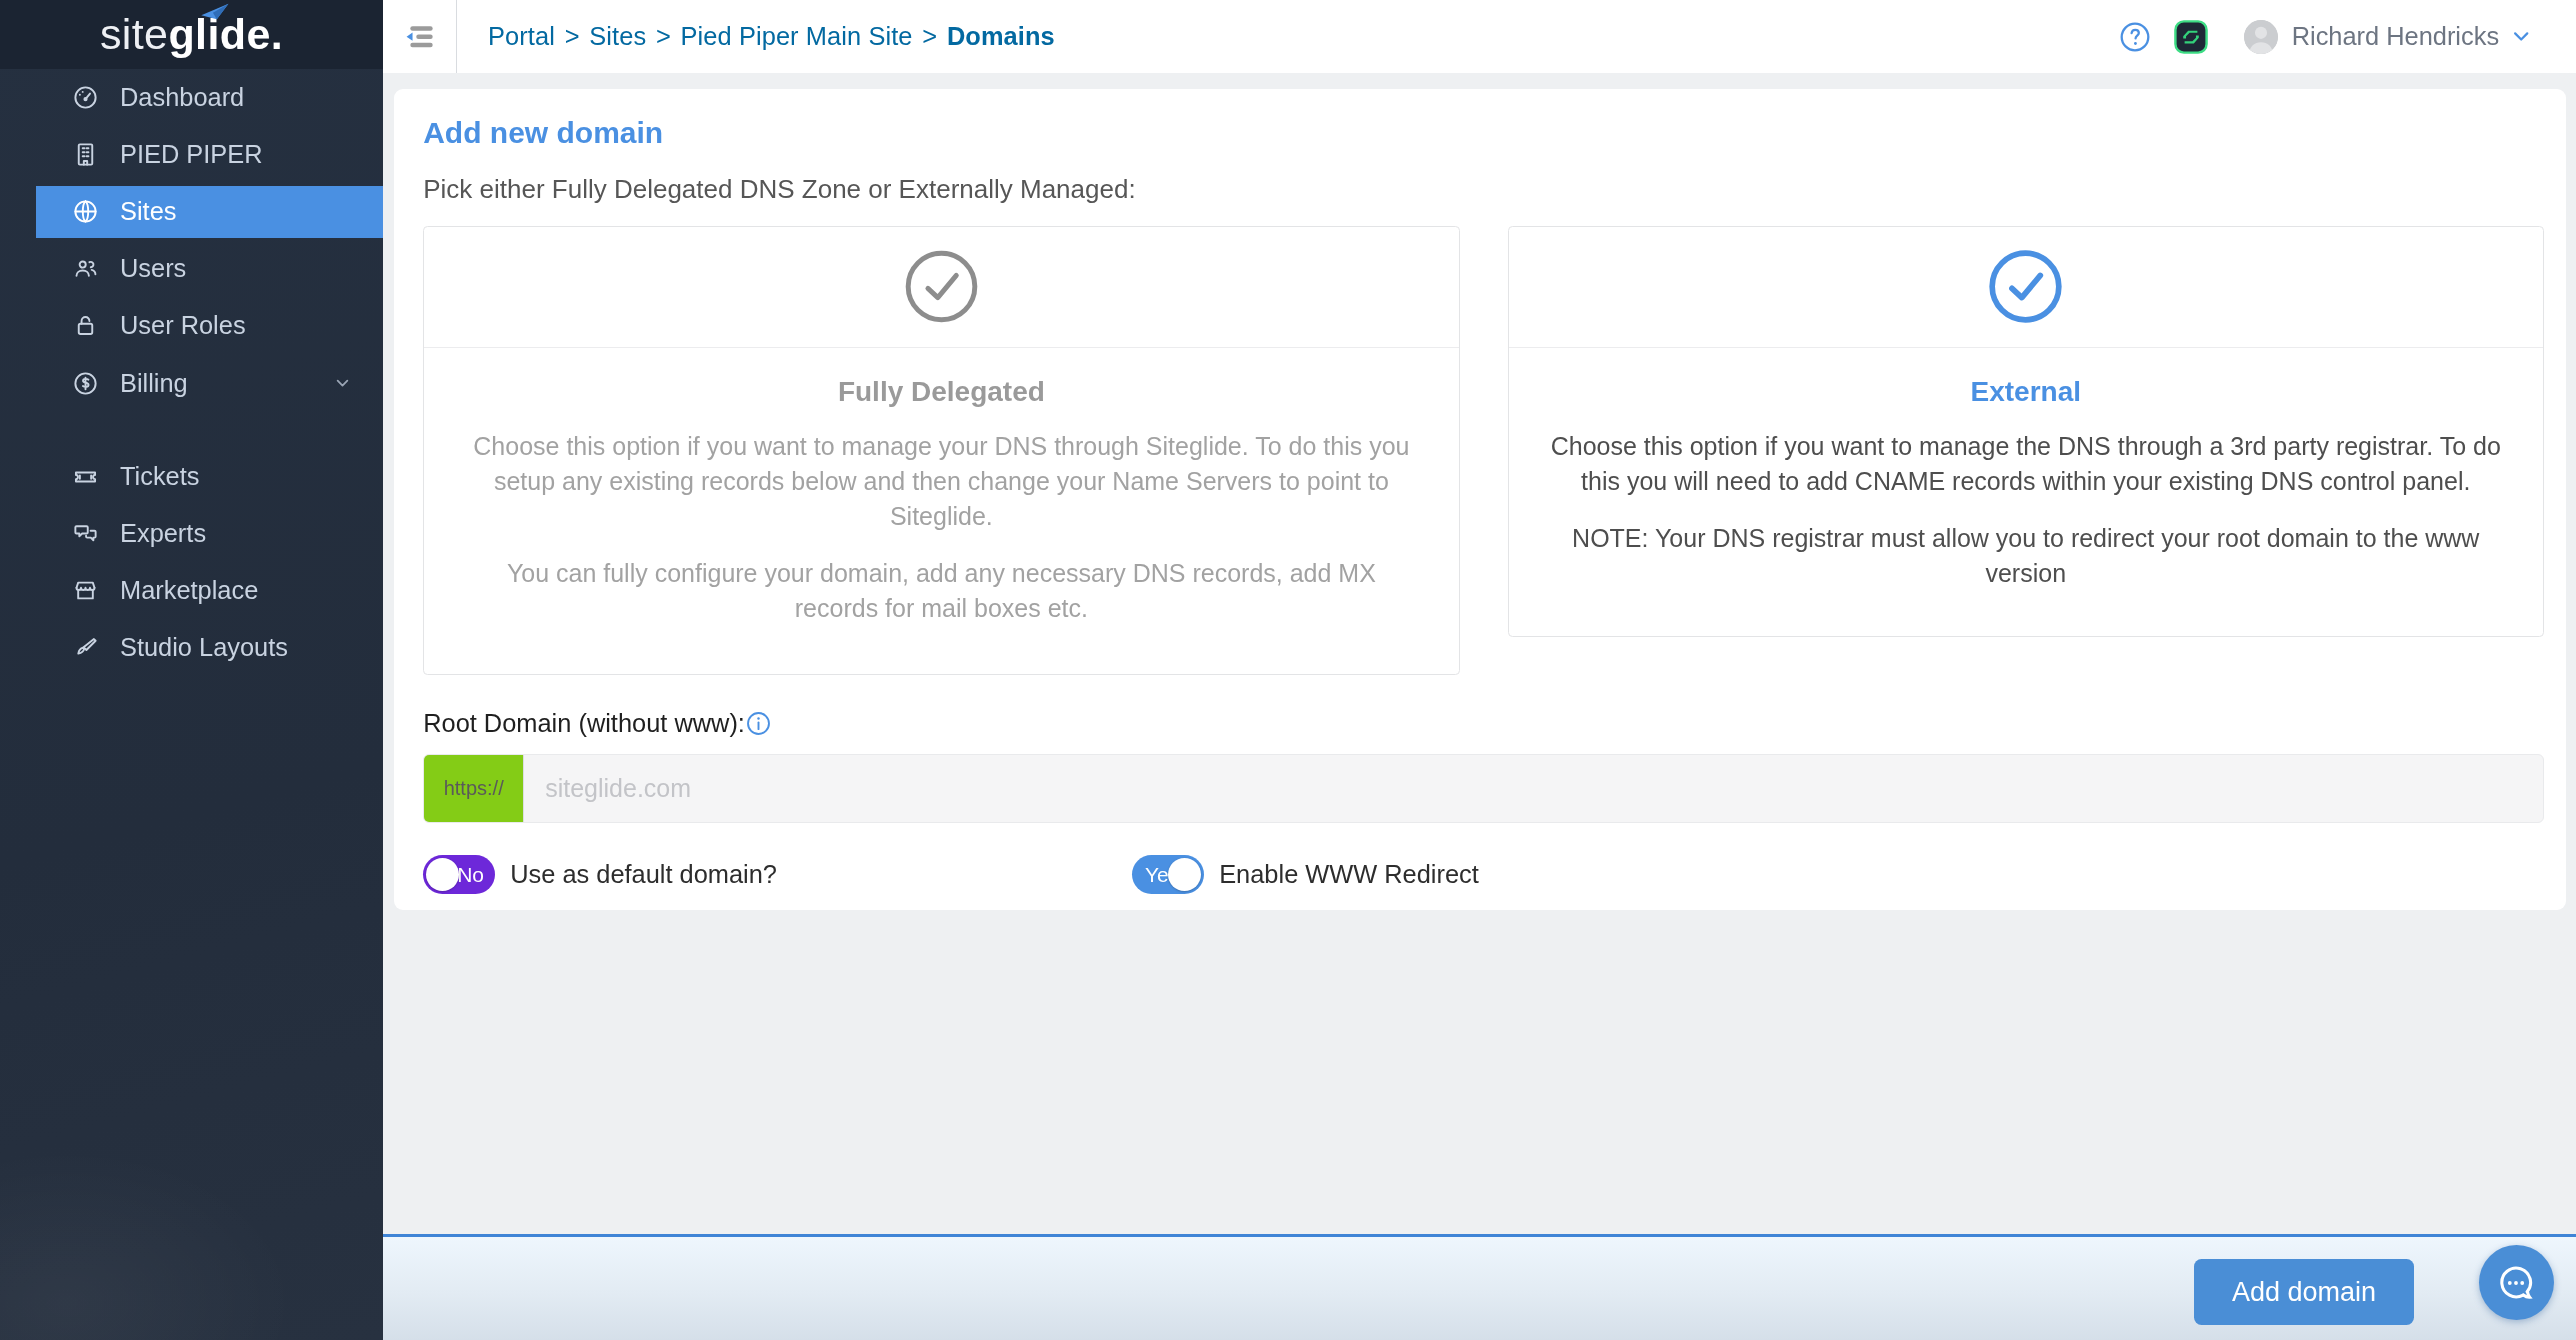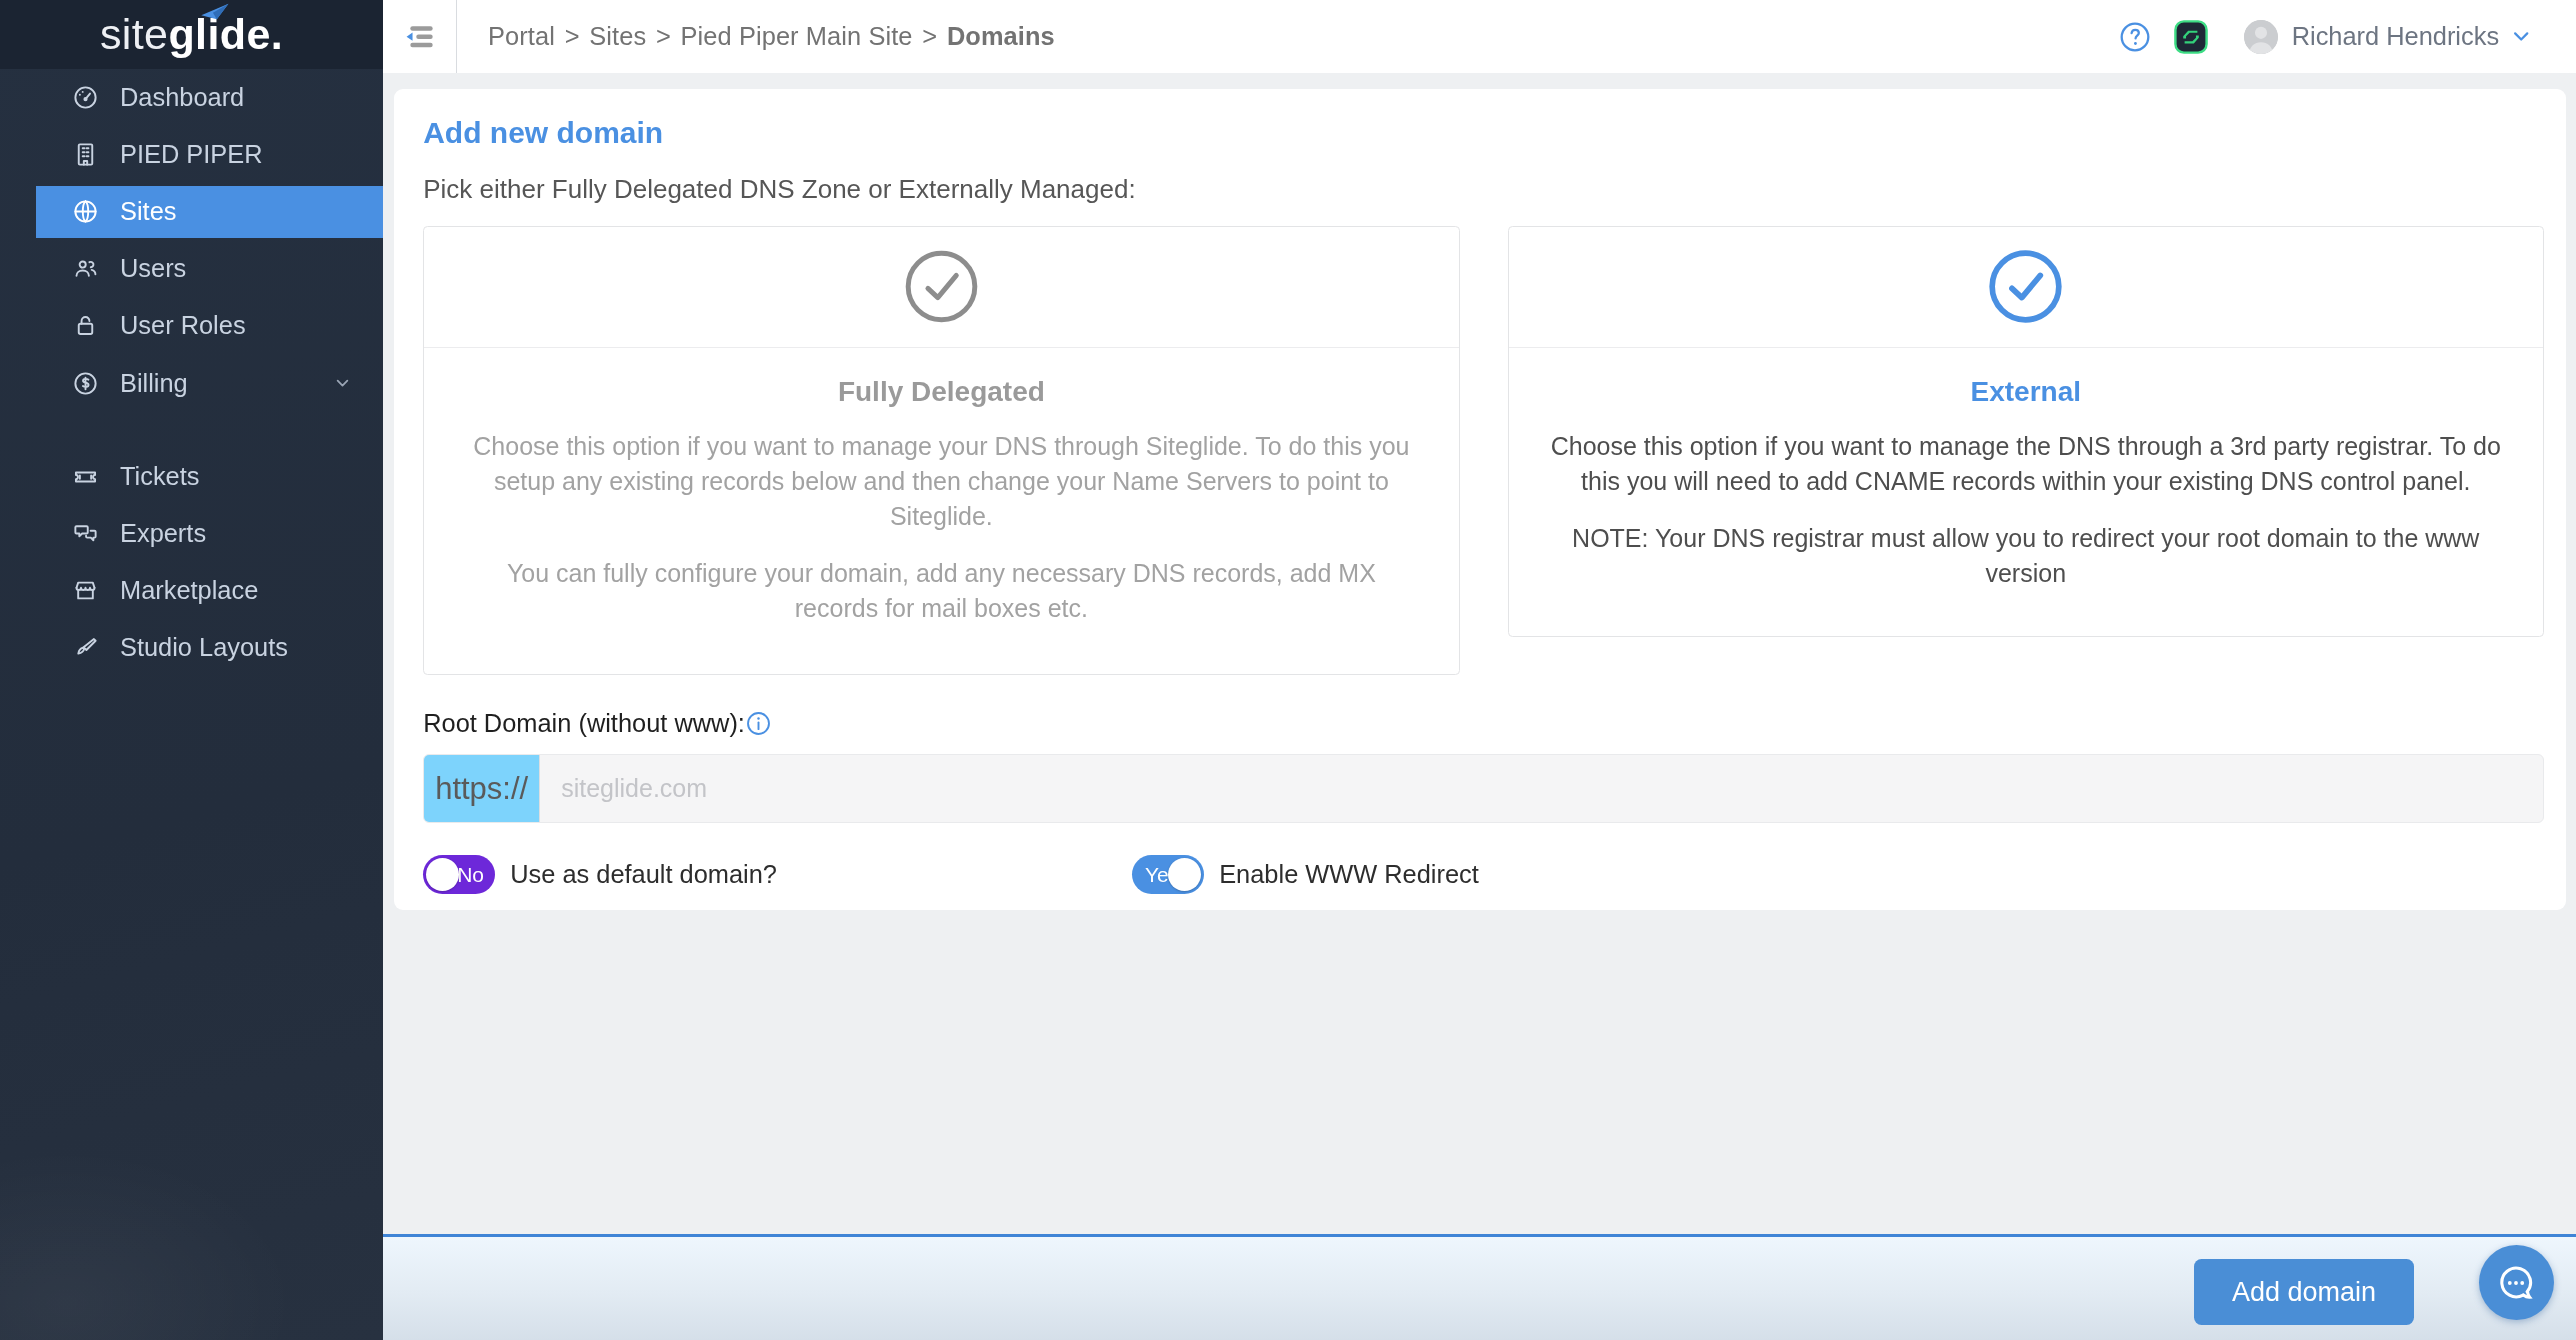--- a/index.html
+++ b/index.html
@@ -23,21 +23,21 @@
   .mi svg { width:27px; height:27px; flex:0 0 27px; }
   .mi.active { background:#4a90e2; color:#ffffff; }
   .mi .chev { margin-left:auto; margin-right:27px; width:19.4px; height:19.4px; }
   .menu-gap { height:36px; }
 
   
   #header { position:absolute; left:383px; top:0; right:0; height:73px; background:#ffffff;
     display:flex; align-items:center; z-index:4; }
   .collapse-wrap { width:74px; height:73px; display:flex; align-items:center; justify-content:center;
     border-right:1.5px solid #d9dce0; }
-  .breadcrumb { margin-left:31px; font-size:25.4px; color:#737373; font-weight:500; letter-spacing:0.1px; white-space:nowrap; }
+  .breadcrumb { margin-left:31px; font-size:25.4px; color:#0369a1; font-weight:500; letter-spacing:0.1px; white-space:nowrap; }
   .breadcrumb .sep { margin:0 9.7px; }
   .breadcrumb .current { font-weight:800; }
   .header-right { margin-left:auto; display:flex; align-items:center; padding-right:44px; }
   .help-icon { width:34px; height:34px; margin-right:22.4px; }
   .badge-icon { width:34px; height:34px; margin-right:36px; }
   .avatar { width:34px; height:34px; border-radius:50%; background:#cbcdd0; overflow:hidden; margin-right:13.4px; }
   .user-name { font-size:25.4px; color:#6d7582; white-space:nowrap; }
   .user-chevron { width:22.4px; height:22.4px; margin-left:10.5px; }
 
   
@@ -60,22 +60,22 @@
   .card p { font-size:25px; line-height:35px; margin-top:21.7px; }
   .card-fd p { color:#a2a2a2; }
   .card-ext p { color:#4e4e4e; }
 
   .root-row { margin-top:34px; display:flex; align-items:center; }
   .root-label { font-size:25.4px; color:#1f1f1f; font-weight:500; }
   .info-icon { width:27px; height:27px; }
 
   .input-row { margin-top:16.4px; height:69px; display:flex; align-items:stretch;
     background:#f5f5f6; border:1.5px solid #e9eaec; border-radius:6px; overflow:hidden; }
-  .proto-box { width:116px; background:#7dd3fc; border-right:1.5px solid #dcdee1;
-    display:flex; align-items:center; justify-content:center; font-size:31px; color:#5a5a5a; }
+  .proto-box { width:100px; background:#84cc16; border-right:1.5px solid #dcdee1;
+    display:flex; align-items:center; justify-content:center; font-size:20px; color:#5a5a5a; }
   .domain-input { flex:1; border:0; outline:none; background:transparent; font-size:25px;
     padding-left:21px; color:#333333; font-family:"Liberation Sans", sans-serif; }
   .domain-input::placeholder { color:#c3c4c8; }
 
   .toggles-row { margin-top:32px; position:relative; height:39px; }
   .toggle-group { position:absolute; top:0; display:flex; align-items:center; }
   .tg-1 { left:0; }
   .tg-2 { left:709px; }
   .toggle { position:relative; width:72px; height:39px; border-radius:19.4px; flex:0 0 72px; cursor:pointer; }
   .toggle .val { position:absolute; top:50%; transform:translateY(-50%); color:#ffffff; font-size:21px; }

